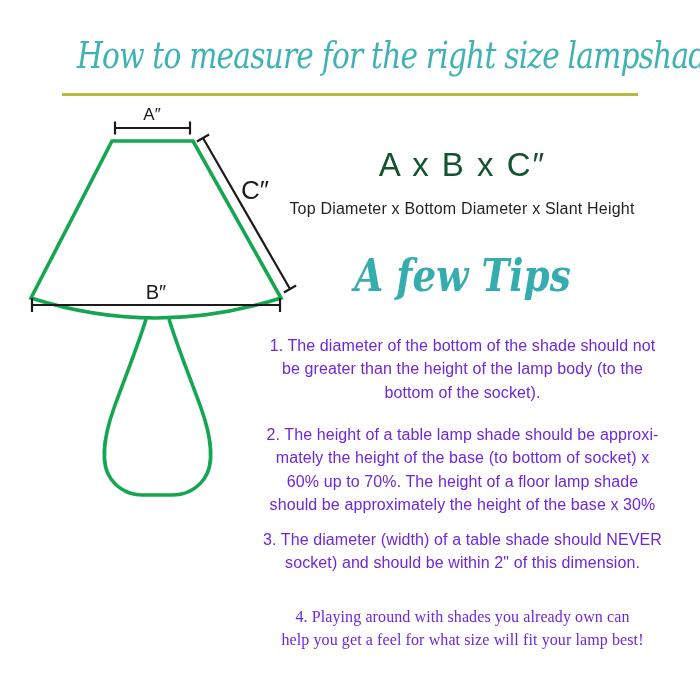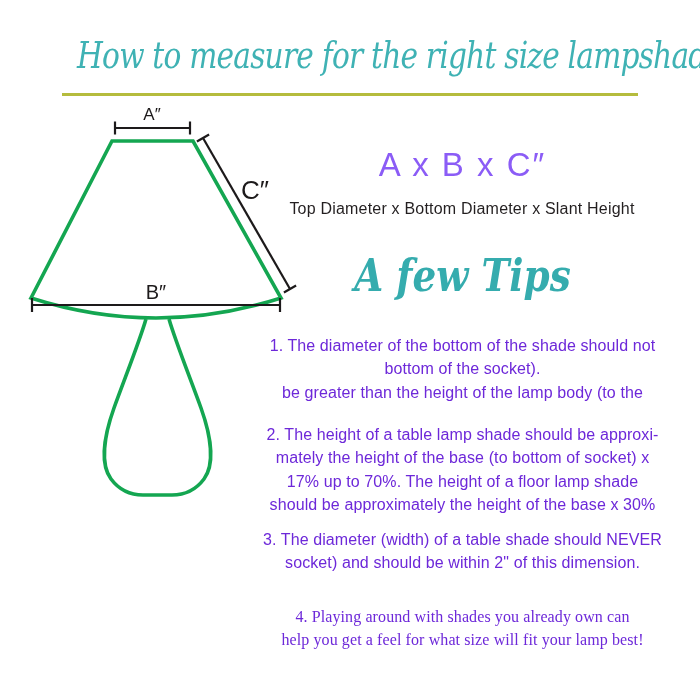--- a/index.html
+++ b/index.html
@@ -18,21 +18,21 @@
     position:absolute; top:93px; left:62px; width:576px; height:3px;
     background:#B5BC3D;
   }
   svg.lamp { position:absolute; left:0; top:100px; width:320px; height:410px; }
   svg.lamp text {
     font-family:"Liberation Sans", sans-serif; fill:#1D1A1B;
   }
   .formula-heading {
     position:absolute; top:146px; left:240px; width:445px; margin:0;
     text-align:center; font-size:33px; font-weight:400; letter-spacing:2px;
-    color:#8b5cf6; white-space:nowrap;
+    color:#14532d; white-space:nowrap;
   }
   .formula-sub {
     position:absolute; top:200px; left:212px; width:500px;
     text-align:center; font-size:16px; letter-spacing:0.2px;
     color:#231F20; white-space:nowrap;
   }
   .tips-heading {
     position:absolute; top:250px; left:240px; width:445px; margin:0;
     text-align:center; font-family:"DejaVu Serif", serif; font-style:italic;
     font-weight:bold; font-size:44px; color:#35ACAE;
@@ -90,28 +90,28 @@
              C 189 275 175 240 169 219" fill="none" stroke="#14A651" stroke-width="3.6" stroke-linejoin="round"></path>
   </svg>
 
   <div class="formula-heading">A x B x C″</div>
   <div class="formula-sub">Top Diameter x Bottom Diameter x Slant Height</div>
 
   <h2 class="tips-heading">A few Tips</h2>
 
   <div class="tip tip1">
     <span class="tl">1. The diameter of the bottom of the shade should not</span>
+    <span class="tl">be greater than the height of the lamp body (to the</span>
     <span class="tl">bottom of the socket).</span>
-    <span class="tl">be greater than the height of the lamp body (to the</span>
   </div>
 
   <div class="tip tip2">
     <span class="tl">2. The height of a table lamp shade should be approxi-</span>
     <span class="tl">mately the height of the base (to bottom of socket) x</span>
-    <span class="tl">17% up to 70%. The height of a floor lamp shade</span>
+    <span class="tl">60% up to 70%. The height of a floor lamp shade</span>
     <span class="tl">should be approximately the height of the base x 30%</span>
   </div>
 
   <div class="tip tip3">
     <span class="tl">3. The diameter (width) of a table shade should NEVER</span>
     <span class="tl">socket) and should be within 2" of this dimension.</span>
   </div>
 
   <div class="tip tip4">
     <span class="tl">4. Playing around with shades you already own can</span>

